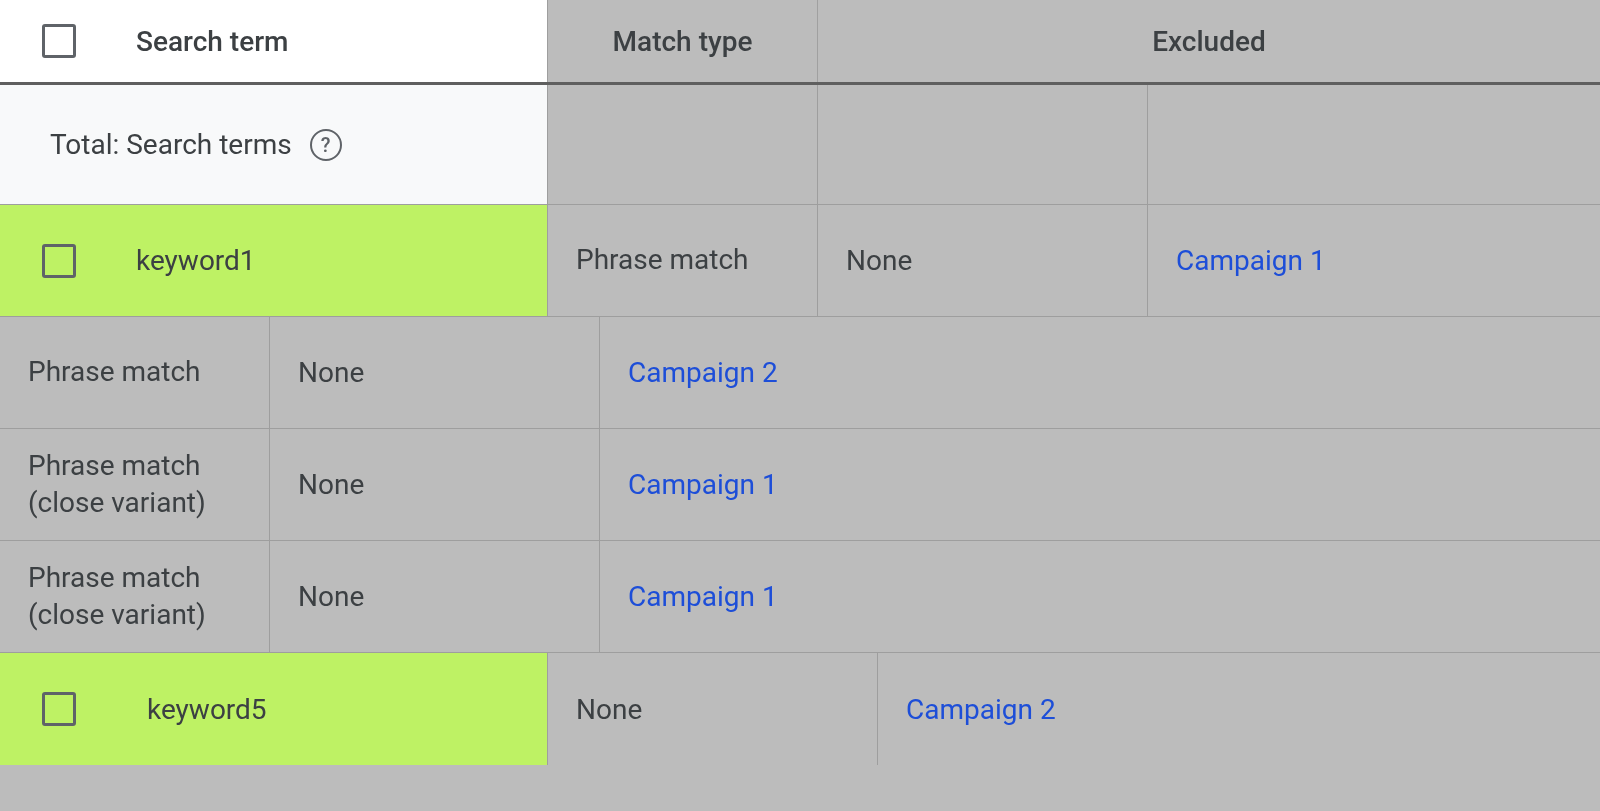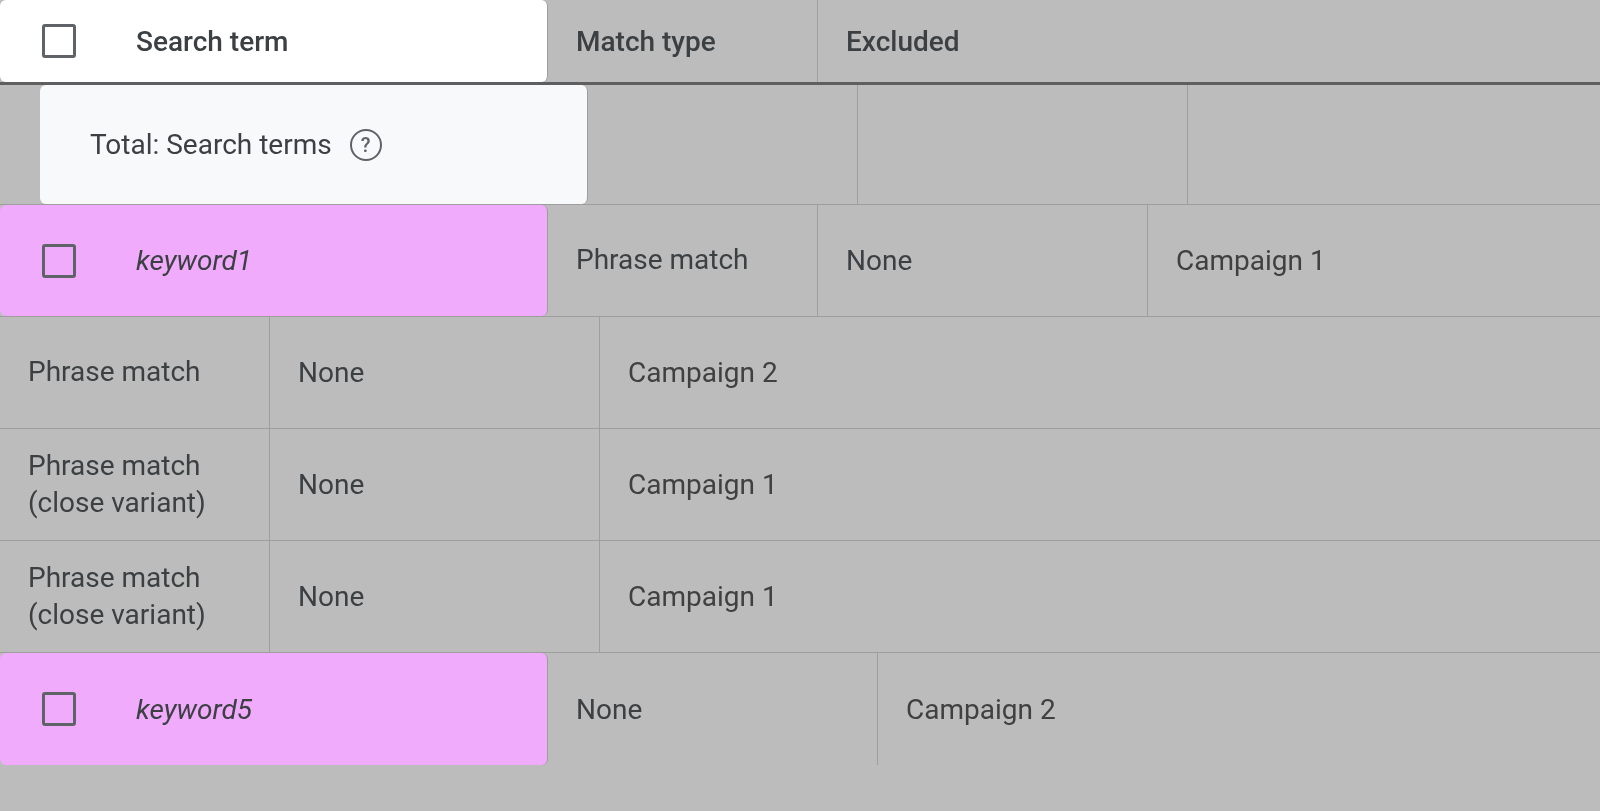--- a/index.html
+++ b/index.html
@@ -30,61 +30,60 @@
     .header-row .col-search {
       background: #ffffff;
     }
     .header-row .col-match,
     .header-row .col-added,
     .header-row .col-campaign {
       background: #bcbcbc;
     }
     .total-row {
       height: 120px;
-      padding-left: 40px;
     }
     .total-row .col-search {
       background: #f8f9fa;
       padding-left: 50px;
       gap: 18px;
     }
     .total-row .col-match,
     .total-row .col-added,
     .total-row .col-campaign {
       background: #bcbcbc;
     }
     .data-row {
       height: 112px;
     }
     .data-row .col-search {
-      background: #f0abfc;
-      font-style: italic;
+      background: #bef264;
     }
     .data-row .col-match,
     .data-row .col-added,
     .data-row .col-campaign {
       background: #bcbcbc;
     }
     .data-row:last-child .col-search {
       border-bottom: none;
+      gap: 11px;
     }
     .cell {
       display: flex;
       align-items: center;
       padding: 24px 28px;
       border-right: 1px solid #9e9e9e;
     }
     .header-row .cell:not(.col-search) {
       border-right-color: #a0a0a0;
+      justify-content: center;
     }
     .col-search {
       width: 548px;
       flex-shrink: 0;
       border-right: 1px solid #9e9e9e;
-      border-radius: 6px;
     }
     .col-match {
       width: 270px;
       flex-shrink: 0;
     }
     .col-added {
       width: 330px;
       flex-shrink: 0;
     }
     .col-campaign {
@@ -118,21 +117,21 @@
       display: inline-flex;
       align-items: center;
       justify-content: center;
       font-size: 20px;
       font-weight: 500;
       color: #5f6368;
       flex-shrink: 0;
       cursor: pointer;
     }
     .link {
-      color: #404040;
+      color: #1d4ed8;
       cursor: pointer;
     }
     .multiline {
       line-height: 1.3;
     }
     .greytext {
       color: #3c4043;
     }
   </style>
 </head>

